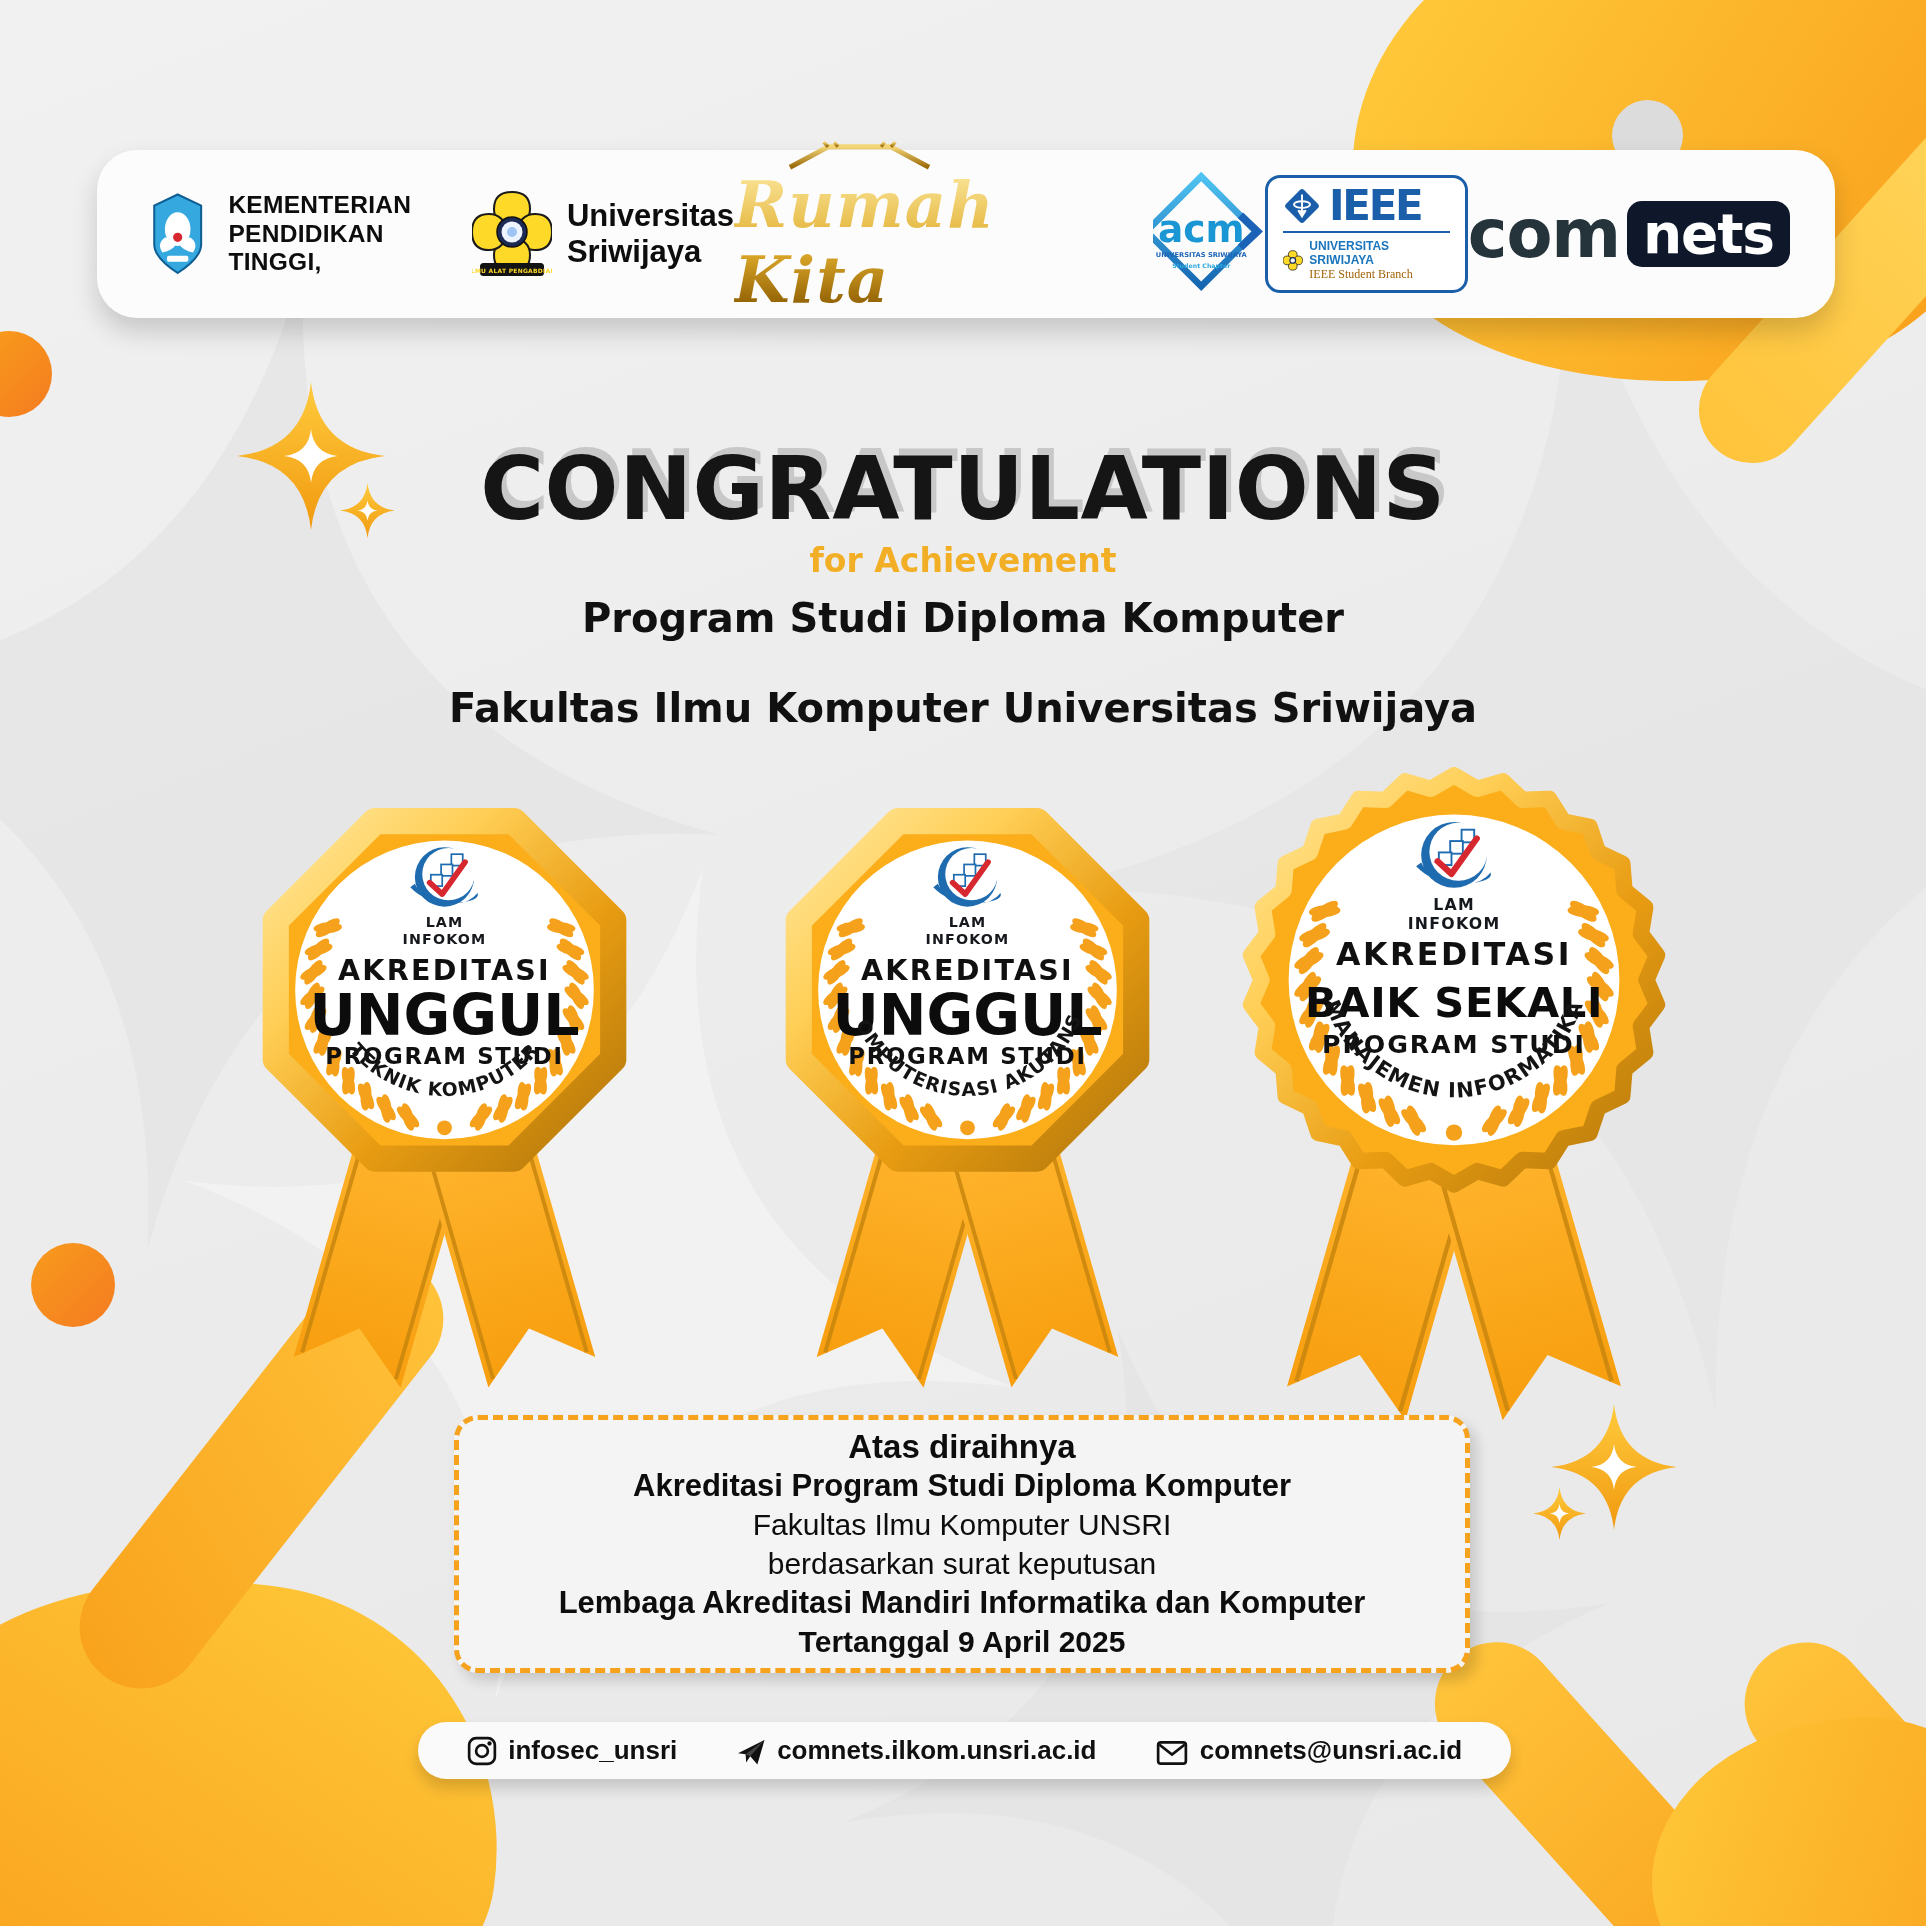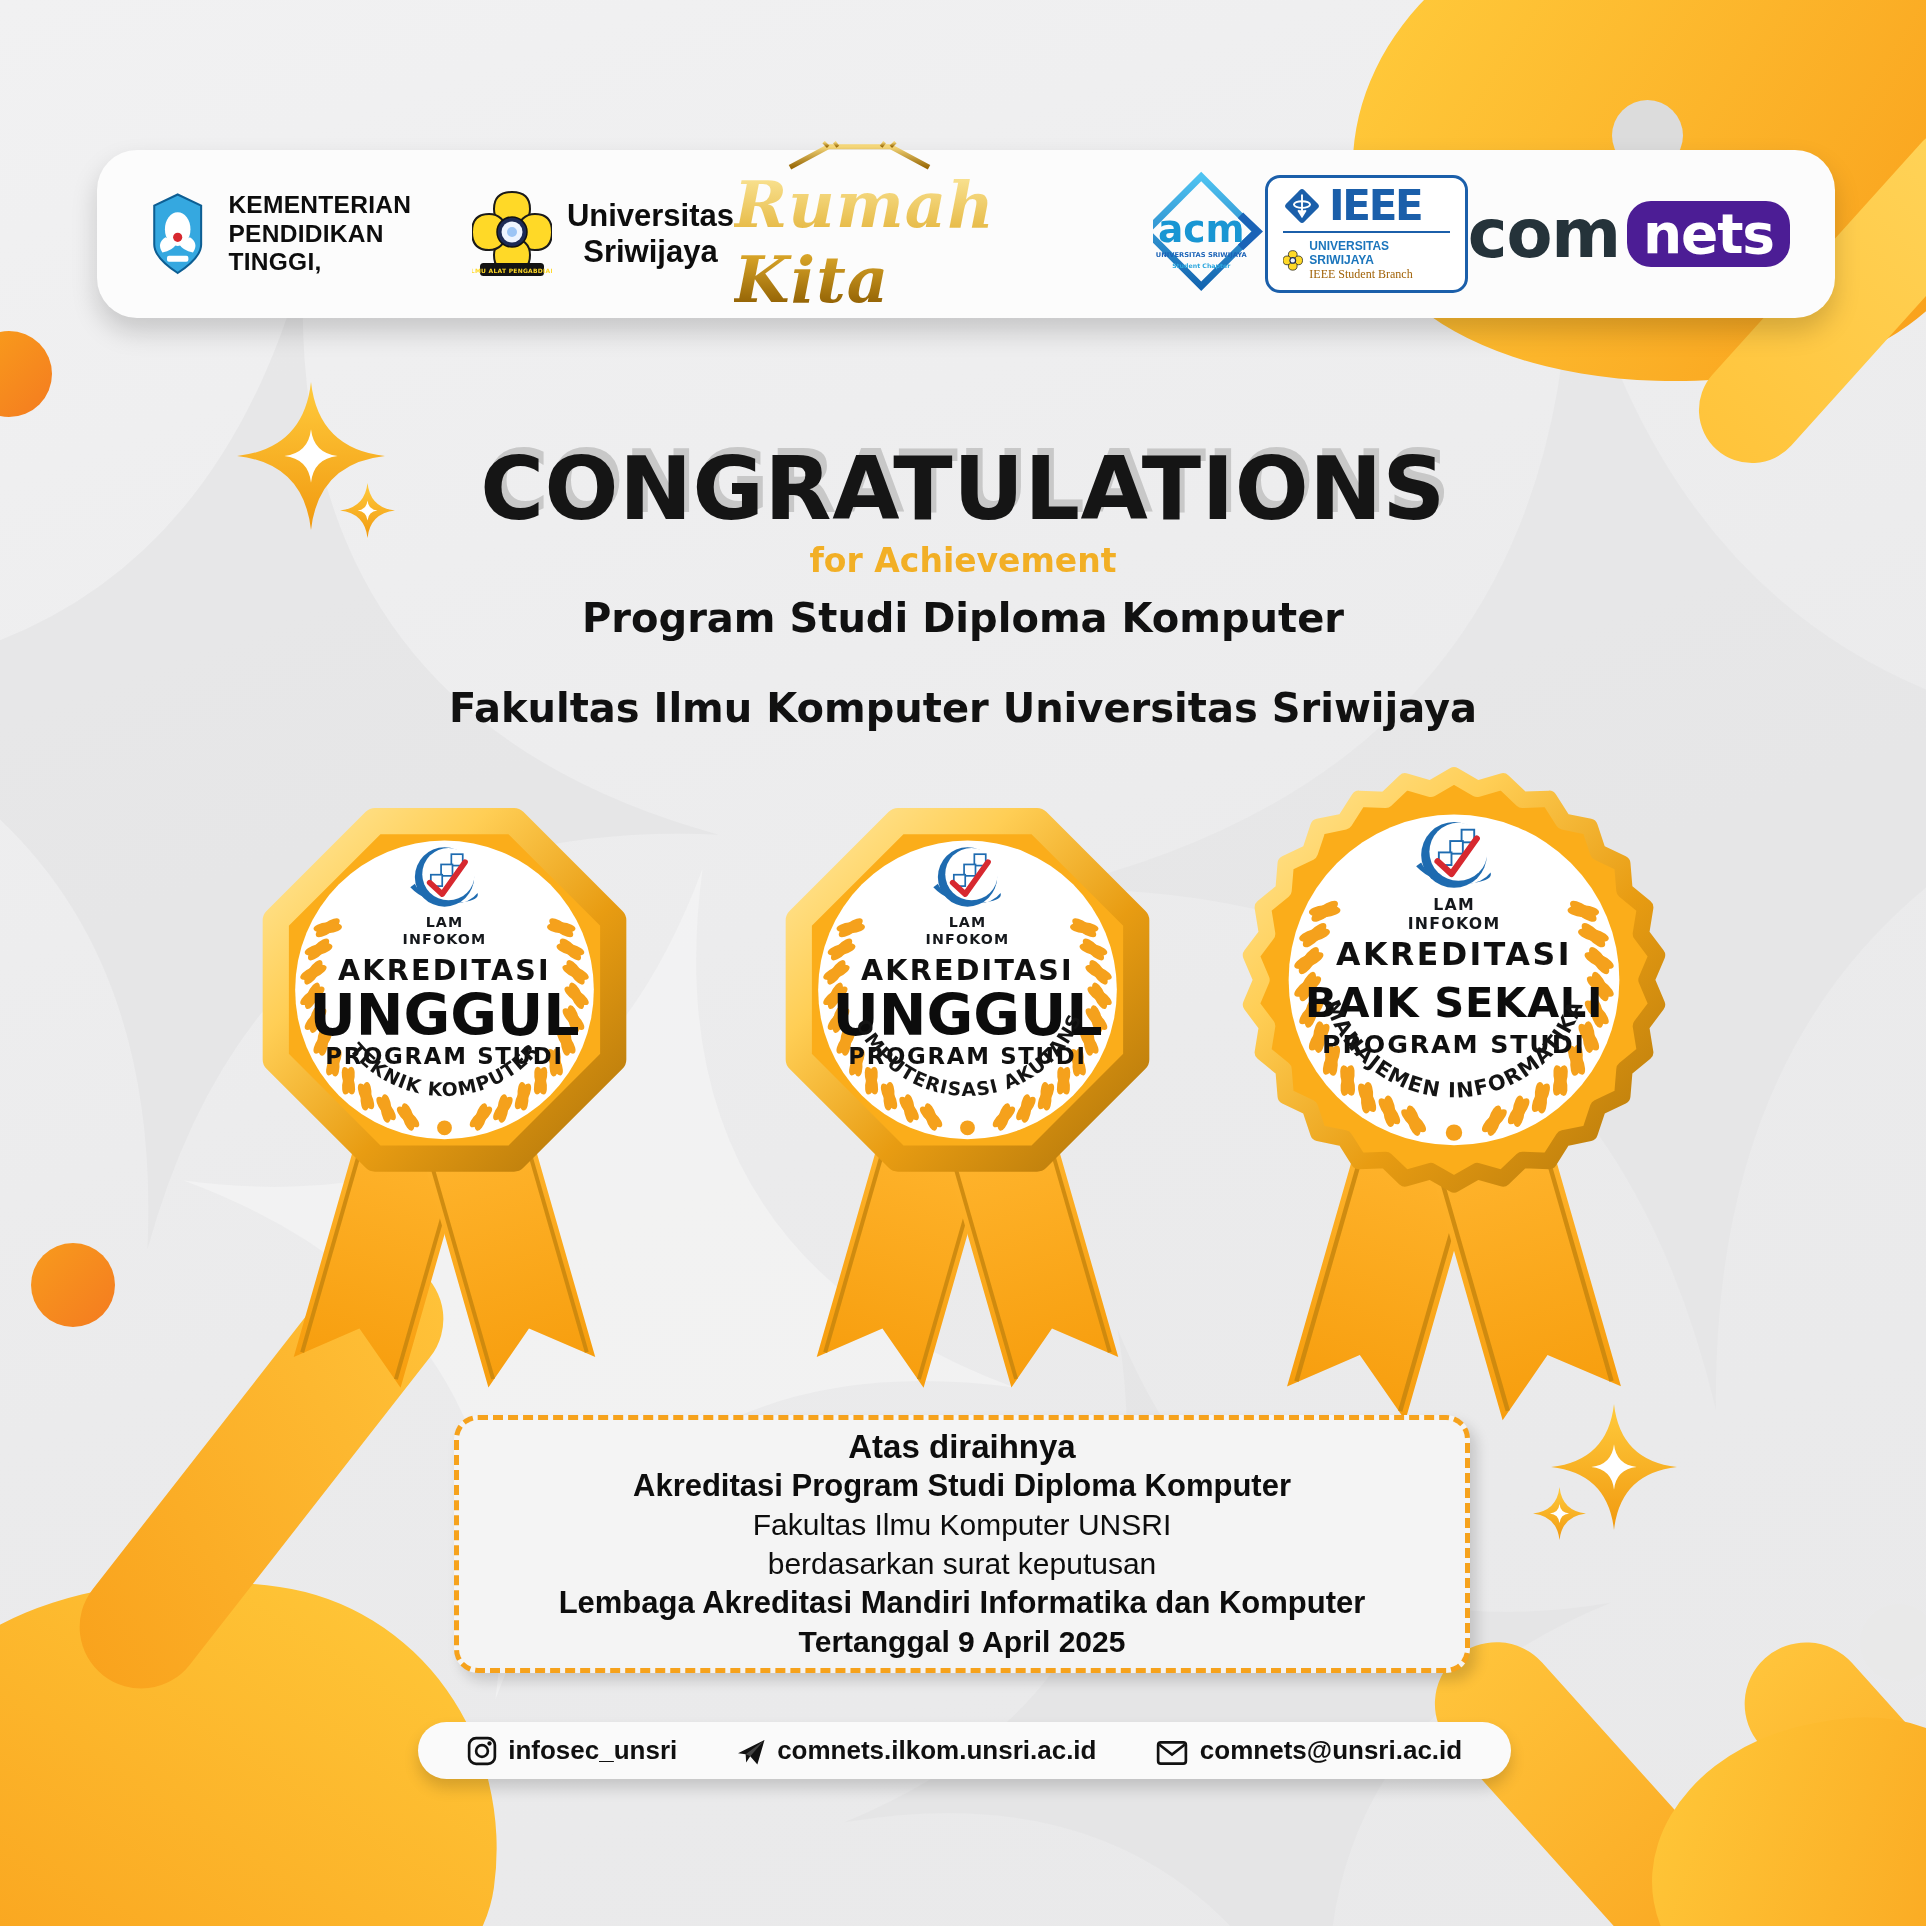--- a/index.html
+++ b/index.html
@@ -41,36 +41,36 @@
   
   .header-card{
     position:absolute;left:97px;top:150px;width:1738px;height:168px;z-index:5;
     background:#fcfcfc;border-radius:40px;box-shadow:0 13.7px 26px rgba(0,0,0,.17);
     display:flex;align-items:center;justify-content:space-between;
     padding:0 45px;box-sizing:border-box;
   }
   .hgroup{display:flex;align-items:center;gap:15px;}
   .ministry-text{font-weight:bold;font-size:24.5px;line-height:1.17;letter-spacing:0.3px;color:#0d0d0d;
     font-family:"Liberation Sans",sans-serif;}
-  .unsri-text{font-weight:bold;font-size:31px;line-height:1.15;color:#0d0d0d;font-family:"Liberation Sans",sans-serif;text-align:center;}
+  .unsri-text{font-weight:bold;font-size:31px;line-height:1.15;color:#0d0d0d;font-family:"Liberation Sans",sans-serif;}
   .rumah{position:relative;padding-top:15px;}
   .rumah-text{font:italic bold 64px "DejaVu Serif",serif;letter-spacing:1.1px;
     background:linear-gradient(180deg,#F8E08E 8%,#E0AC2C 55%,#8a5a00 96%);
     -webkit-background-clip:text;background-clip:text;color:transparent;}
   .rumah-roof{position:absolute;top:-10.3px;left:40px;}
   .ieee-box{border:3.4px solid #1B5FAA;border-radius:15px;background:#fff;padding:6.8px 15px 8px 15px;}
   .ieee-top{display:flex;align-items:center;gap:8px;border-bottom:2.9px solid #1B5FAA;padding-bottom:4.6px;}
   .ieee-word{font-weight:bold;font-size:42px;letter-spacing:-2.3px;color:#1B5FAA;line-height:1;}
   .ieee-bottom{display:flex;align-items:center;gap:6.8px;padding-top:5.7px;}
   .ieee-s1{font-weight:bold;font-size:12px;color:#1B75BC;font-family:"Liberation Sans",sans-serif;}
   .ieee-s2{font-size:12px;color:#a16207;font-family:"Liberation Serif",serif;}
   .comnets{text-align:right;}
   .comnets-row{display:flex;align-items:center;justify-content:center;gap:6.8px;}
   .com-word{font-weight:bold;font-size:67px;letter-spacing:-1.1px;color:#25333a;line-height:1;}
-  .nets-box{background:#4c1d95;border-radius:24px;padding:5.7px 16px;}
+  .nets-box{background:#0f172a;border-radius:15px;padding:5.7px 16px;}
   .nets-word{font-weight:bold;font-size:55px;letter-spacing:-1.1px;color:#fff;line-height:1;}
   .comnets-caption{margin-top:5.7px;font-size:23.4px;font-weight:600;color:#101010;
     font-family:"Liberation Sans",sans-serif;}
   .acm-word{font-weight:bold;font-size:84px;fill:#1996D3;}
   .acm-s1{font-weight:bold;font-size:15px;fill:#1B63B7;}
   .acm-s2{font-weight:bold;font-size:14px;fill:#2FA8DF;}
   .unsri-banner{font-size:12px;font-weight:bold;fill:#FFD927;letter-spacing:.5px;}
 
   
   .title-main{top:438px;z-index:3;font-weight:800;font-size:87px;letter-spacing:0.6px;color:#151515;

